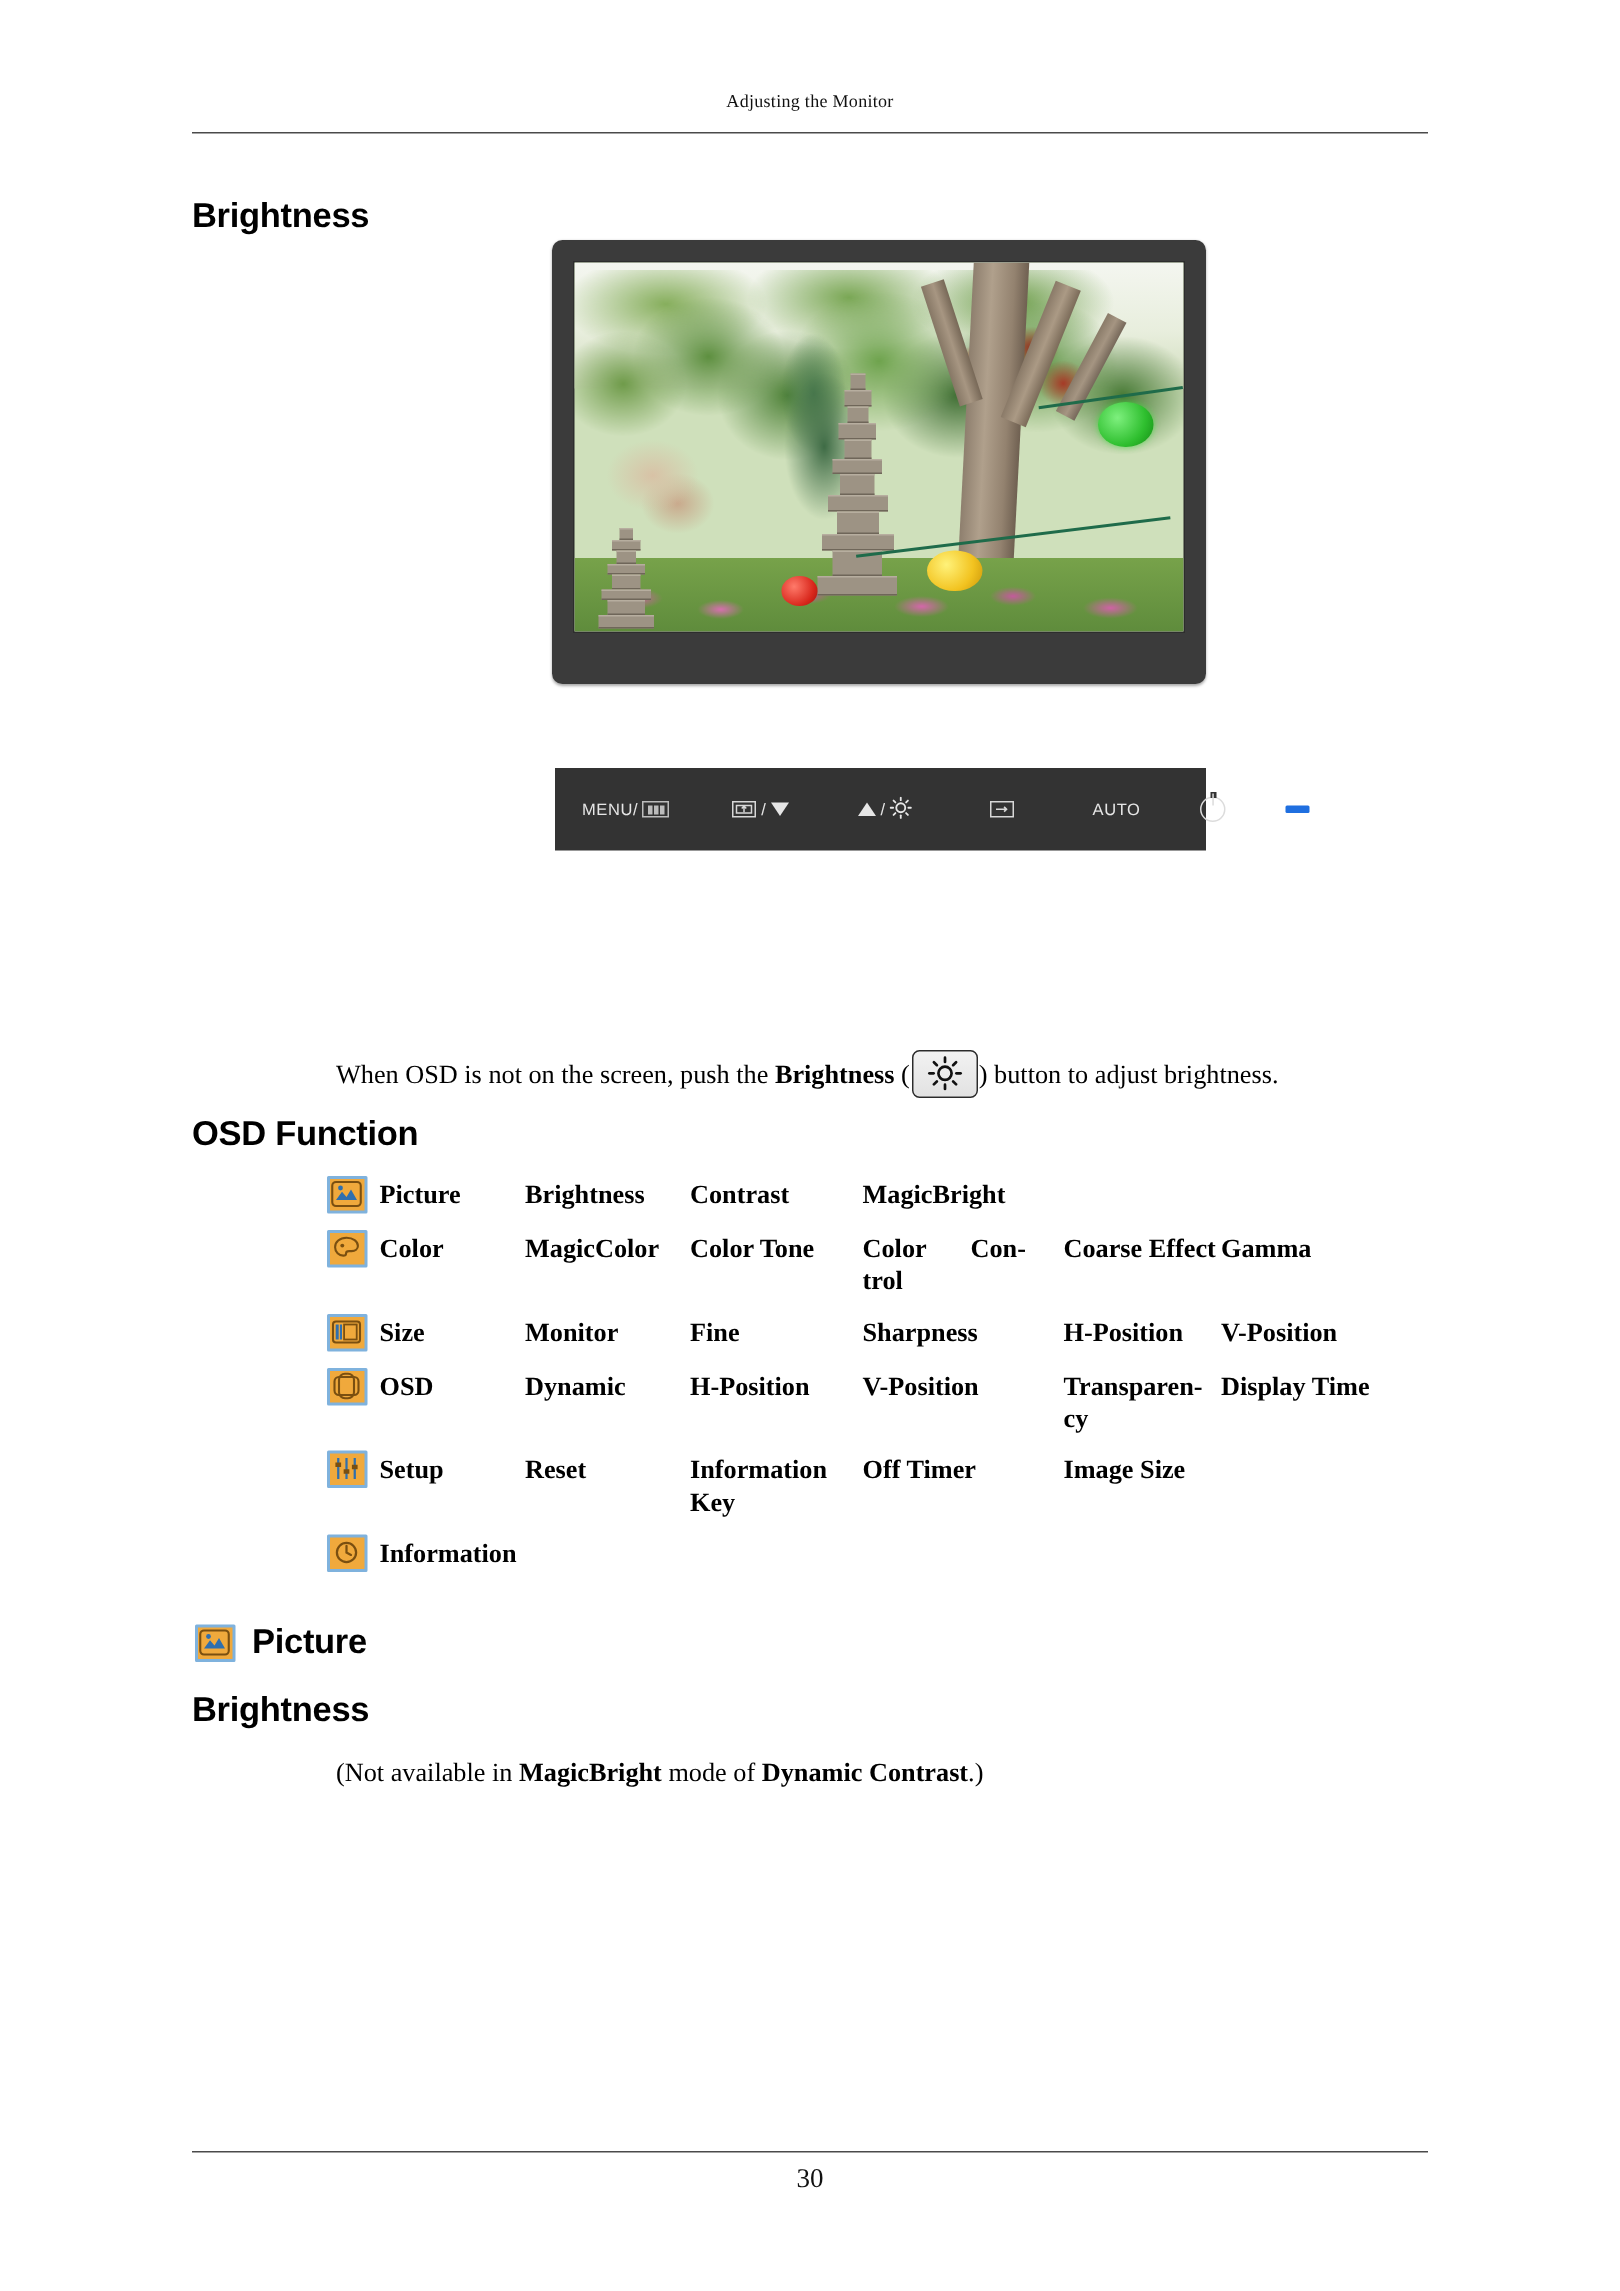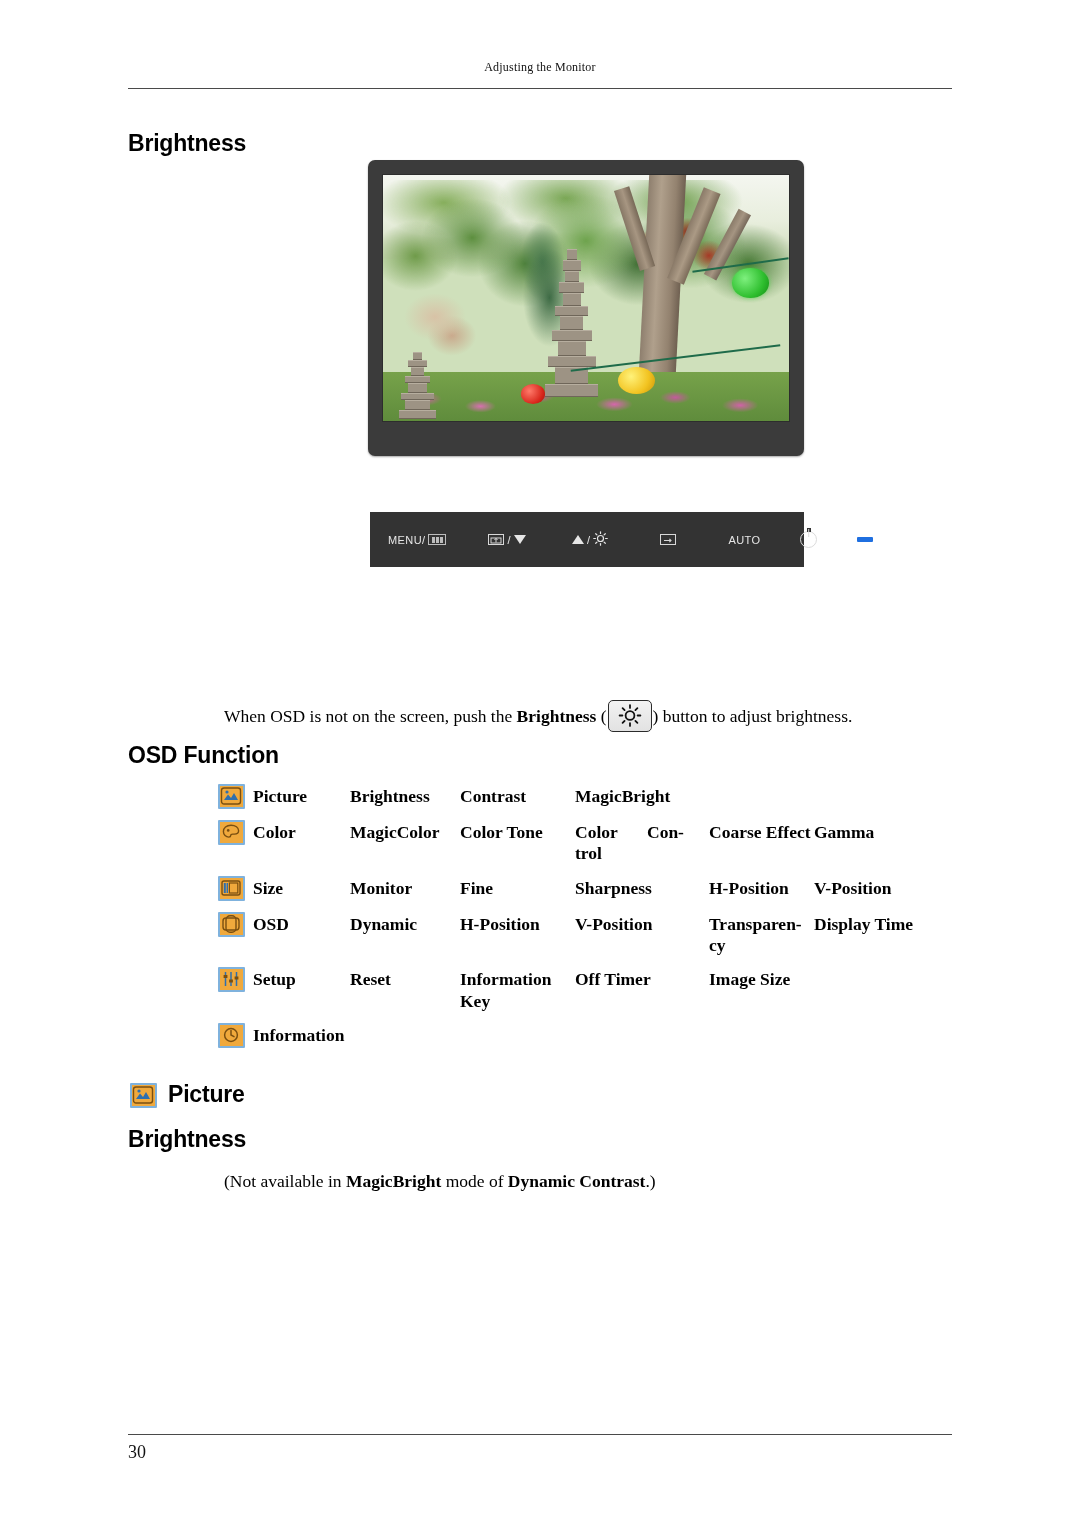--- a/index.html
+++ b/index.html
@@ -317,21 +317,21 @@
     top: 1434px;
     width: 824px;
     height: 0;
     border-top: 1.6px solid #4a4a4a;
   }
   .page-num {
     position: absolute;
     left: 128px;
     top: 1442px;
     width: 824px;
-    text-align: left;
+    text-align: center;
     font-family: "Liberation Serif", serif;
     font-size: 18px;
     color: #111;
   }
 </style>
 </head>
 <body>
 
 <div class="running-head">Adjusting the Monitor</div>
 <div class="head-rule"></div>

